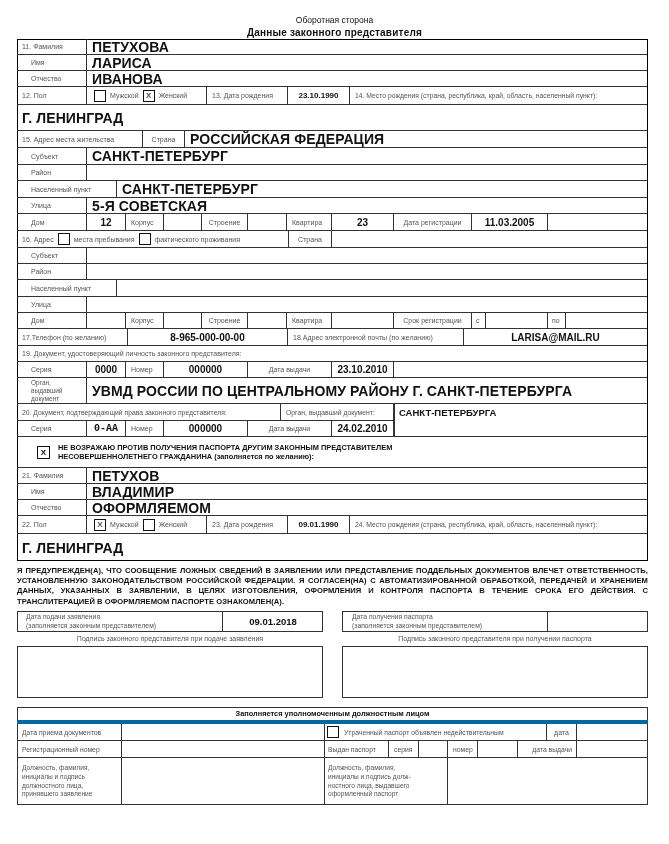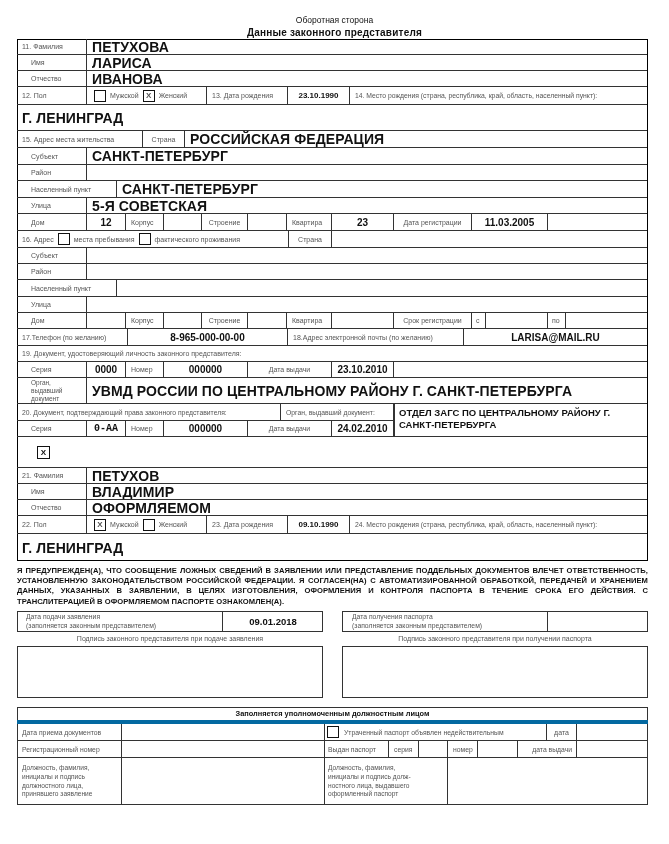--- a/index.html
+++ b/index.html
@@ -133,54 +133,57 @@
 <div class="cell lbl" style="left:17px; top:378px; width:70px; height:26px; padding-left:14px; flex-direction:column; align-items:flex-start; justify-content:center; line-height:8px; font-size:6.5px;">
   <span>Орган,</span>
   <span>выдавший</span>
   <span>документ</span>
 </div>
 <div class="cell val nb" style="left:87px; top:378px; width:560px; height:26px;">УВМД РОССИИ ПО ЦЕНТРАЛЬНОМУ РАЙОНУ Г. САНКТ-ПЕТЕРБУРГА</div>
 
 <div class="cell lbl" style="left:17px; top:404px; width:264px; height:17px; font-size:6.8px;">20. Документ,  подтверждающий  права  законного  представителя:</div>
 <div class="cell lbl" style="left:281px; top:404px; width:113px; height:17px; font-size:6.8px;">Орган,  выдавший  документ:</div>
 <div class="abs" style="left:394px; top:404px; width:253px; height:33px; border-bottom:1px solid #333; padding:3px 5px; font-size:9.5px; font-weight:bold; line-height:12px;">
-  <div>ОТДЕЛ ЗАГС ПО ЦЕНТРАЛЬНОМУ РАЙОНУ Г.</div>
   <div>САНКТ-ПЕТЕРБУРГА</div>
 </div>
 
 <div class="cell lbl" style="left:17px; top:421px; width:70px; height:16px; padding-left:14px;">Серия</div>
 <div class="cell valc" style="left:87px; top:421px; width:39px; height:16px;font-family:Liberation Mono, monospace;">0-АА</div>
 <div class="cell lbl" style="left:126px; top:421px; width:38px; height:16px;">Номер</div>
 <div class="cell valc" style="left:164px; top:421px; width:84px; height:16px;">000000</div>
 <div class="cell lblc" style="left:248px; top:421px; width:84px; height:16px;">Дата выдачи</div>
 <div class="cell valc" style="left:332px; top:421px; width:62px; height:16px;">24.02.2010</div>
 <div class="abs" style="left:394px; top:404px; width:1px; height:33px; background:#333;"></div>
 
 <div class="abs" style="left:17px; top:437px; width:630px; height:31px; border-bottom:1px solid #333; display:flex; align-items:center;">
   <span class="cb" style="margin-left:20px; margin-right:8px; width:13px; height:13px;">X</span>
+  <div style="font-size:7.4px; font-weight:bold; line-height:9.5px;">
+    <div>НЕ ВОЗРАЖАЮ  ПРОТИВ  ПОЛУЧЕНИЯ  ПАСПОРТА  ДРУГИМ  ЗАКОННЫМ  ПРЕДСТАВИТЕЛЕМ</div>
+    <div>НЕСОВЕРШЕННОЛЕТНЕГО   ГРАЖДАНИНА (заполняется  по желанию):</div>
+  </div>
 </div>
 
 <div class="cell lbl" style="left:17px; top:468px; width:70px; height:16px;">21. Фамилия</div>
 <div class="cell val nb" style="left:87px; top:468px; width:560px; height:16px;">ПЕТУХОВ</div>
 
 <div class="cell lbl" style="left:17px; top:484px; width:70px; height:16px; padding-left:14px;">Имя</div>
 <div class="cell val nb" style="left:87px; top:484px; width:560px; height:16px;">ВЛАДИМИР</div>
 
 <div class="cell lbl" style="left:17px; top:500px; width:70px; height:16px; padding-left:14px;">Отчество</div>
 <div class="cell val nb" style="left:87px; top:500px; width:560px; height:16px;">ОФОРМЛЯЕМОМ</div>
 
 <div class="cell lbl" style="left:17px; top:516px; width:70px; height:18px;">22. Пол</div>
 <div class="cell lbl" style="left:87px; top:516px; width:120px; height:18px; padding-left:3px;">
   <span class="cb">X</span>
   <span>Мужской</span>
   <span class="cb"></span>
   <span>Женский</span>
 </div>
 <div class="cell lbl" style="left:207px; top:516px; width:81px; height:18px;">23. Дата  рождения</div>
-<div class="cell vals" style="left:288px; top:516px; width:62px; height:18px;">09.10.1990</div>
+<div class="cell vals" style="left:288px; top:516px; width:62px; height:18px;">09.01.1990</div>
 <div class="cell lbl nb" style="left:350px; top:516px; width:297px; height:18px; font-size:6.8px;">24. Место рождения  (страна, республика, край, область, населенный  пункт):</div>
 
 <div class="cell val nb nbb" style="left:17px; top:534px; width:630px; height:27px;">Г. ЛЕНИНГРАД</div>
 
 <div class="abs notice">Я  ПРЕДУПРЕЖДЕН(А),  ЧТО  СООБЩЕНИЕ  ЛОЖНЫХ  СВЕДЕНИЙ  В  ЗАЯВЛЕНИИ  ИЛИ  ПРЕДСТАВЛЕНИЕ  ПОДДЕЛЬНЫХ  ДОКУМЕНТОВ  ВЛЕЧЕТ ОТВЕТСТВЕННОСТЬ,  УСТАНОВЛЕННУЮ  ЗАКОНОДАТЕЛЬСТВОМ  РОССИЙСКОЙ  ФЕДЕРАЦИИ.  Я  СОГЛАСЕН(НА)  С  АВТОМАТИЗИРОВАННОЙ ОБРАБОТКОЙ,  ПЕРЕДАЧЕЙ  И  ХРАНЕНИЕМ  ДАННЫХ,  УКАЗАННЫХ  В  ЗАЯВЛЕНИИ,  В  ЦЕЛЯХ  ИЗГОТОВЛЕНИЯ,  ОФОРМЛЕНИЯ  И  КОНТРОЛЯ ПАСПОРТА В ТЕЧЕНИЕ  СРОКА  ЕГО ДЕЙСТВИЯ.  С ТРАНСЛИТЕРАЦИЕЙ   В ОФОРМЛЯЕМОМ   ПАСПОРТЕ  ОЗНАКОМЛЕН(А).</div>
 
 <div class="small-box" style="left:17px; top:611px; width:306px; height:21px;"></div>
 <div class="abs" style="left:26px; top:612px; width:190px; font-size:6.8px; color:#555; line-height:9px;">
   <div>Дата подачи заявления</div>
   <div>(заполняется законным представителем)</div>

